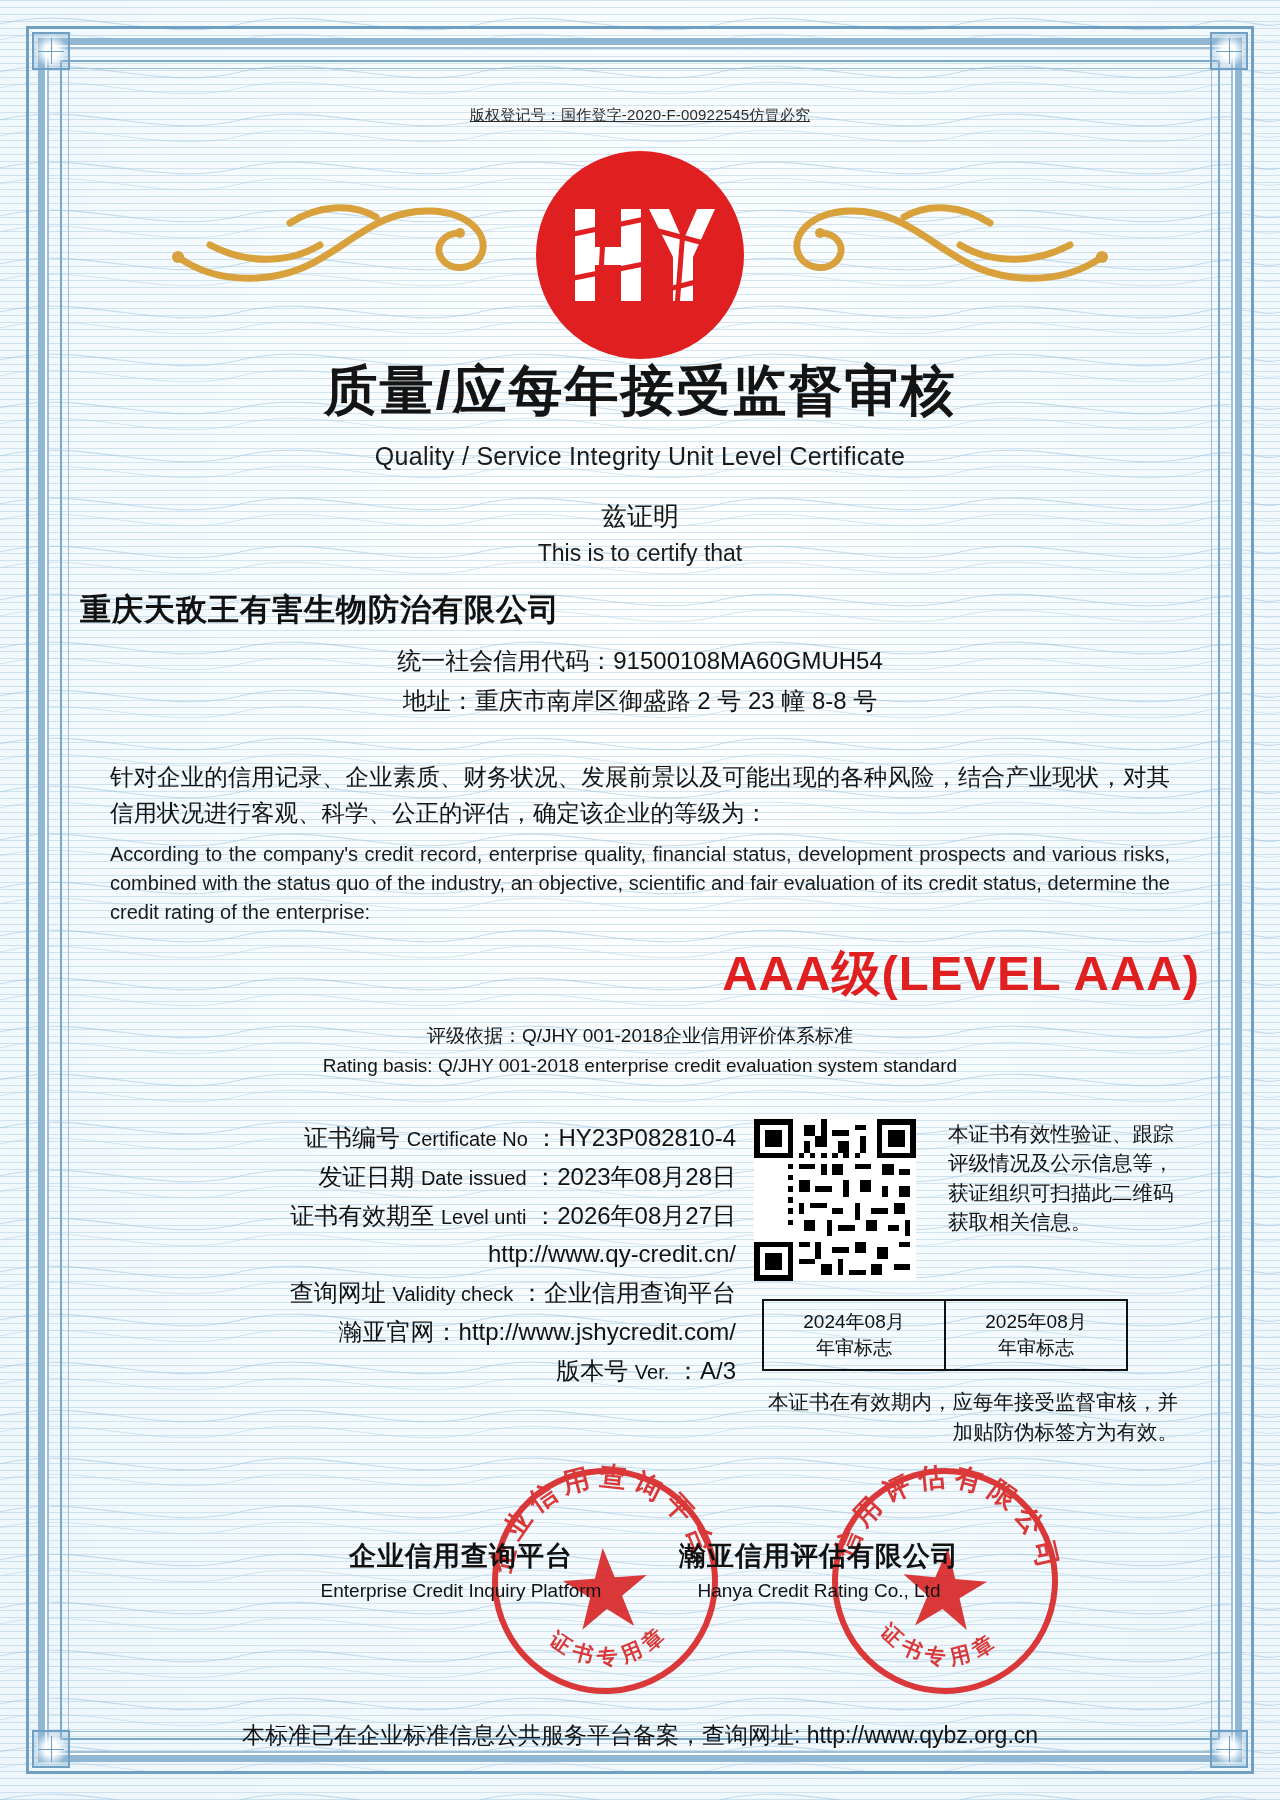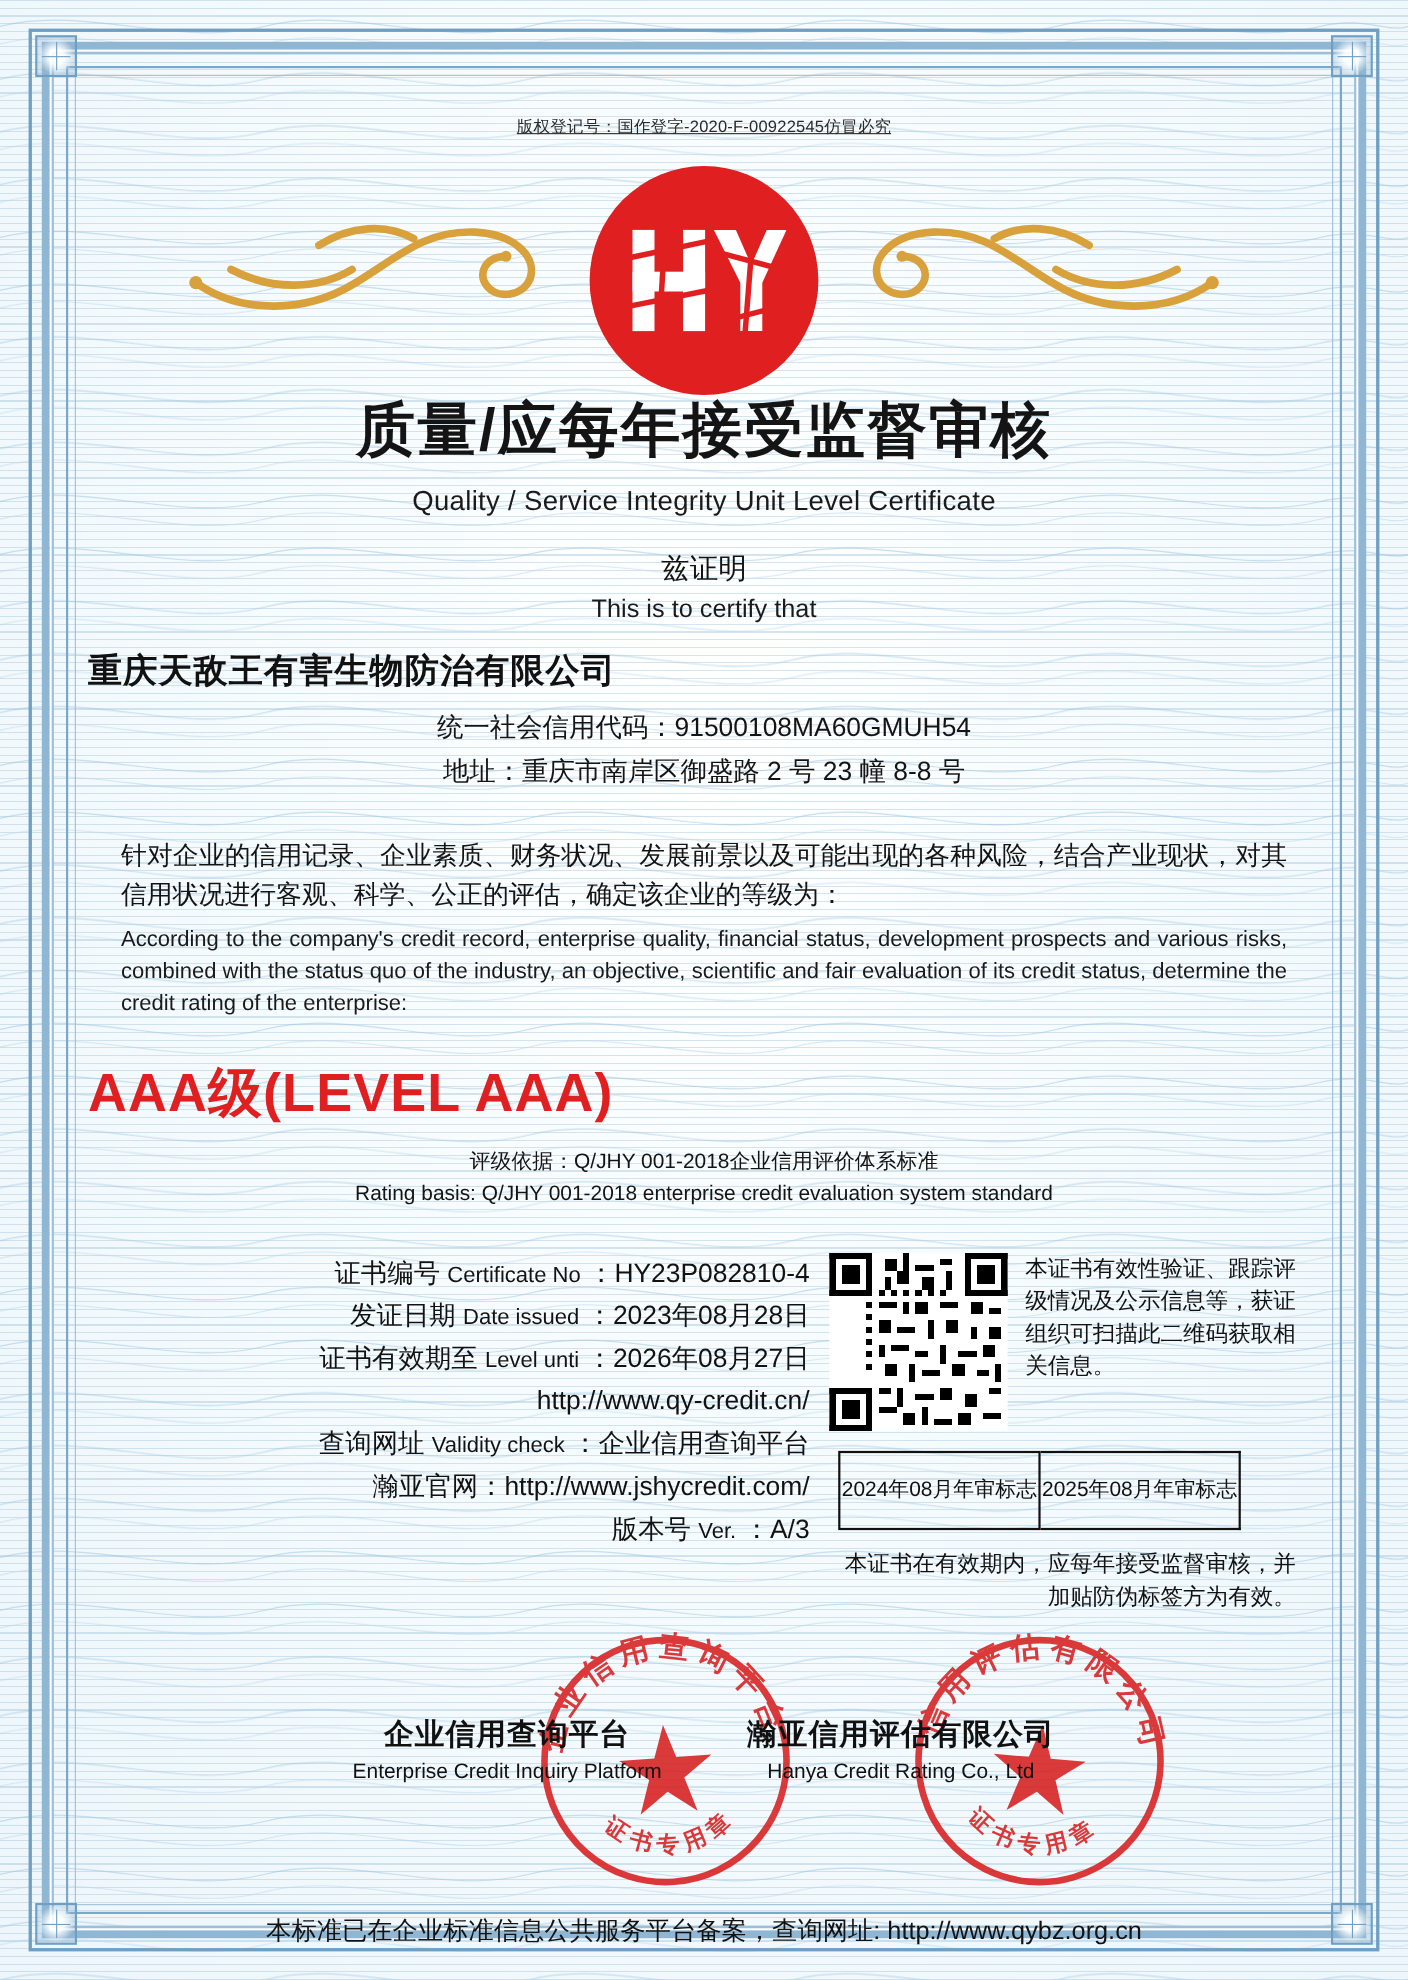--- a/index.html
+++ b/index.html
@@ -187,25 +187,25 @@
   }
   .para-en {
     font-size: 20px;
     line-height: 1.45;
     color: #1a1a1a;
     margin-top: 8px;
     text-align: justify;
   }
 
   .level {
-    text-align: left;
+    text-align: right;
     font-size: 49px;
     font-weight: bold;
     color: #e02020;
-    margin-top: 34px;
+    margin-top: 14px;
     letter-spacing: 1px;
   }
   .basis-cn {
     text-align: center;
     font-size: 19px;
     color: #141414;
     margin-top: 16px;
   }
   .basis-en {
     text-align: center;
@@ -229,21 +229,21 @@
   }
   .details .lbl-en {
     font-size: 20px;
   }
   .qr-block {
     flex: 1;
     padding-left: 18px;
   }
   .qr-top {
     display: flex;
-    gap: 16px;
+    gap: 32px;
   }
   .qr-img {
     width: 162px; height: 162px;
     flex: none;
   }
   .qr-note {
     font-size: 20.5px;
     line-height: 1.44;
     color: #121212;
   }
@@ -251,20 +251,21 @@
     display: flex;
     gap: 0;
     margin-top: 18px;
     margin-left: 8px;
   }
   .seal-box {
     width: 180px;
     height: 68px;
     border: 2px solid #111;
     display: flex;
+    flex-direction: column;
     align-items: center;
     justify-content: center;
     font-size: 19px;
     color: #111;
     line-height: 1.35;
   }
   .seal-box + .seal-box { border-left: none; }
   .audit-note {
     margin-top: 16px;
     font-size: 20.5px;

